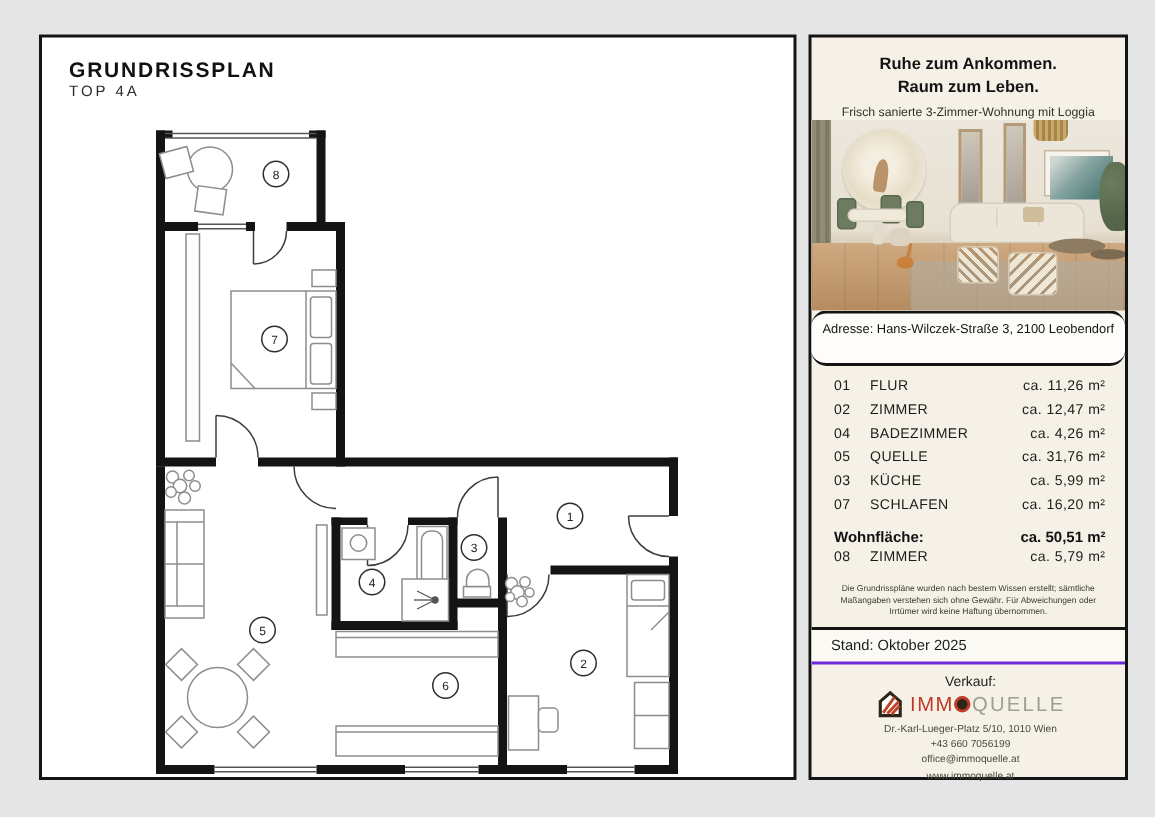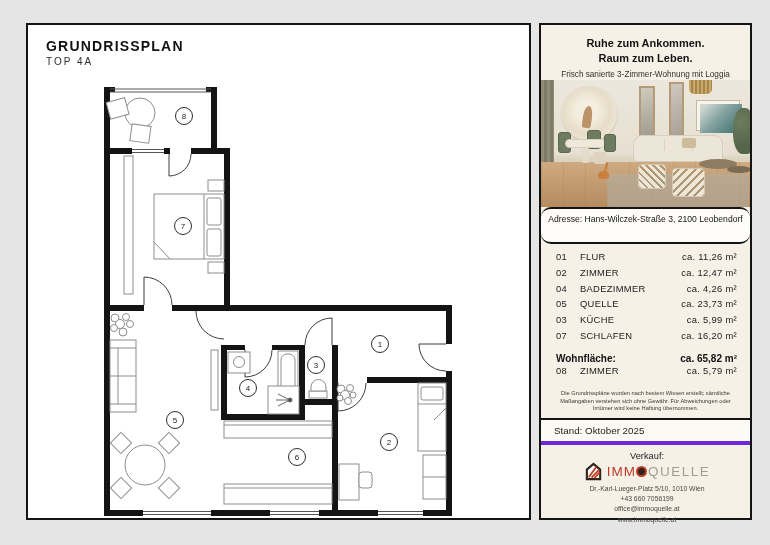--- a/index.html
+++ b/index.html
@@ -80,21 +80,21 @@
   .room-row .no{width:24px;padding-left:15px;}
   .room-row .nm{flex:1;}
   .room-row .ar{padding-right:13px;text-align:right;}
 
   .divider{height:1px;background:#1a1a1a;margin:2px 10px;}
   .total-row{display:flex;justify-content:space-between;padding:4px 13px 1px 15px;
     font-size:10px;font-weight:bold;color:#111;gap:37px;}
   .sb-disclaimer{font-size:5.7px;line-height:7.6px;color:#3c3a35;text-align:center;
     padding:4px 9px 5px 9px;}
   .sb-stand{height:21px;box-sizing:content-box;background:#fcfaf4;flex-shrink:0;
-    border-top:2px solid #141414;border-bottom:4px solid #6d28d9;
+    border-top:2px solid #141414;border-bottom:2px solid #6d28d9;
     font-size:9.8px;line-height:21px;padding-left:13px;color:#1c1c1c;}
   .sb-verkauf{flex:1;position:relative;padding:6px 10px 0 13px;}
   .vk-label{font-size:9.3px;color:#222;text-align:center;}
   .logo-row{display:flex;align-items:center;justify-content:center;margin-top:1px;}
   .logo-row svg{margin-right:4px;}
   .logo-immo{font-size:13.5px;font-weight:normal;letter-spacing:1px;color:#bf3a27;}
   .logo-o{display:inline-block;width:7px;height:7px;border:2.5px solid #bf3a27;border-radius:50%;
     background:#2e241c;margin:0 1px 0 0;}
   .logo-quelle{font-size:13.5px;letter-spacing:1.5px;color:#a09d94;}
   .vk-contact{margin-top:3px;text-align:center;font-size:6.8px;line-height:10.2px;color:#4a4841;}
@@ -347,38 +347,38 @@
         <span class="ar">ca. 12,47 m²</span>
       </div>
       <div class="room-row">
         <span class="no">04</span>
         <span class="nm">BADEZIMMER</span>
         <span class="ar">ca. 4,26 m²</span>
       </div>
       <div class="room-row">
         <span class="no">05</span>
         <span class="nm">QUELLE</span>
-        <span class="ar">ca. 23,73 m²</span>
+        <span class="ar">ca. 31,76 m²</span>
       </div>
       <div class="room-row">
         <span class="no">03</span>
         <span class="nm">KÜCHE</span>
         <span class="ar">ca. 5,99 m²</span>
       </div>
       <div class="room-row">
         <span class="no">07</span>
         <span class="nm">SCHLAFEN</span>
         <span class="ar">ca. 16,20 m²</span>
       </div>
     </div>
 
     <div class="divider"></div>
     <div class="total-row">
       <span>Wohnfläche:</span>
-      <span>ca. 65,82 m²</span>
+      <span>ca. 50,51 m²</span>
     </div>
     <div class="room-row">
       <span class="no">08</span>
       <span class="nm">ZIMMER</span>
       <span class="ar">ca. 5,79 m²</span>
     </div>
 
     <div style="flex:0 0 6px"></div>
     <div class="divider"></div>
     <div class="sb-disclaimer">Die Grundrisspläne wurden nach bestem Wissen erstellt; sämtliche Maßangaben verstehen sich ohne Gewähr. Für Abweichungen oder Irrtümer wird keine Haftung übernommen.</div>

